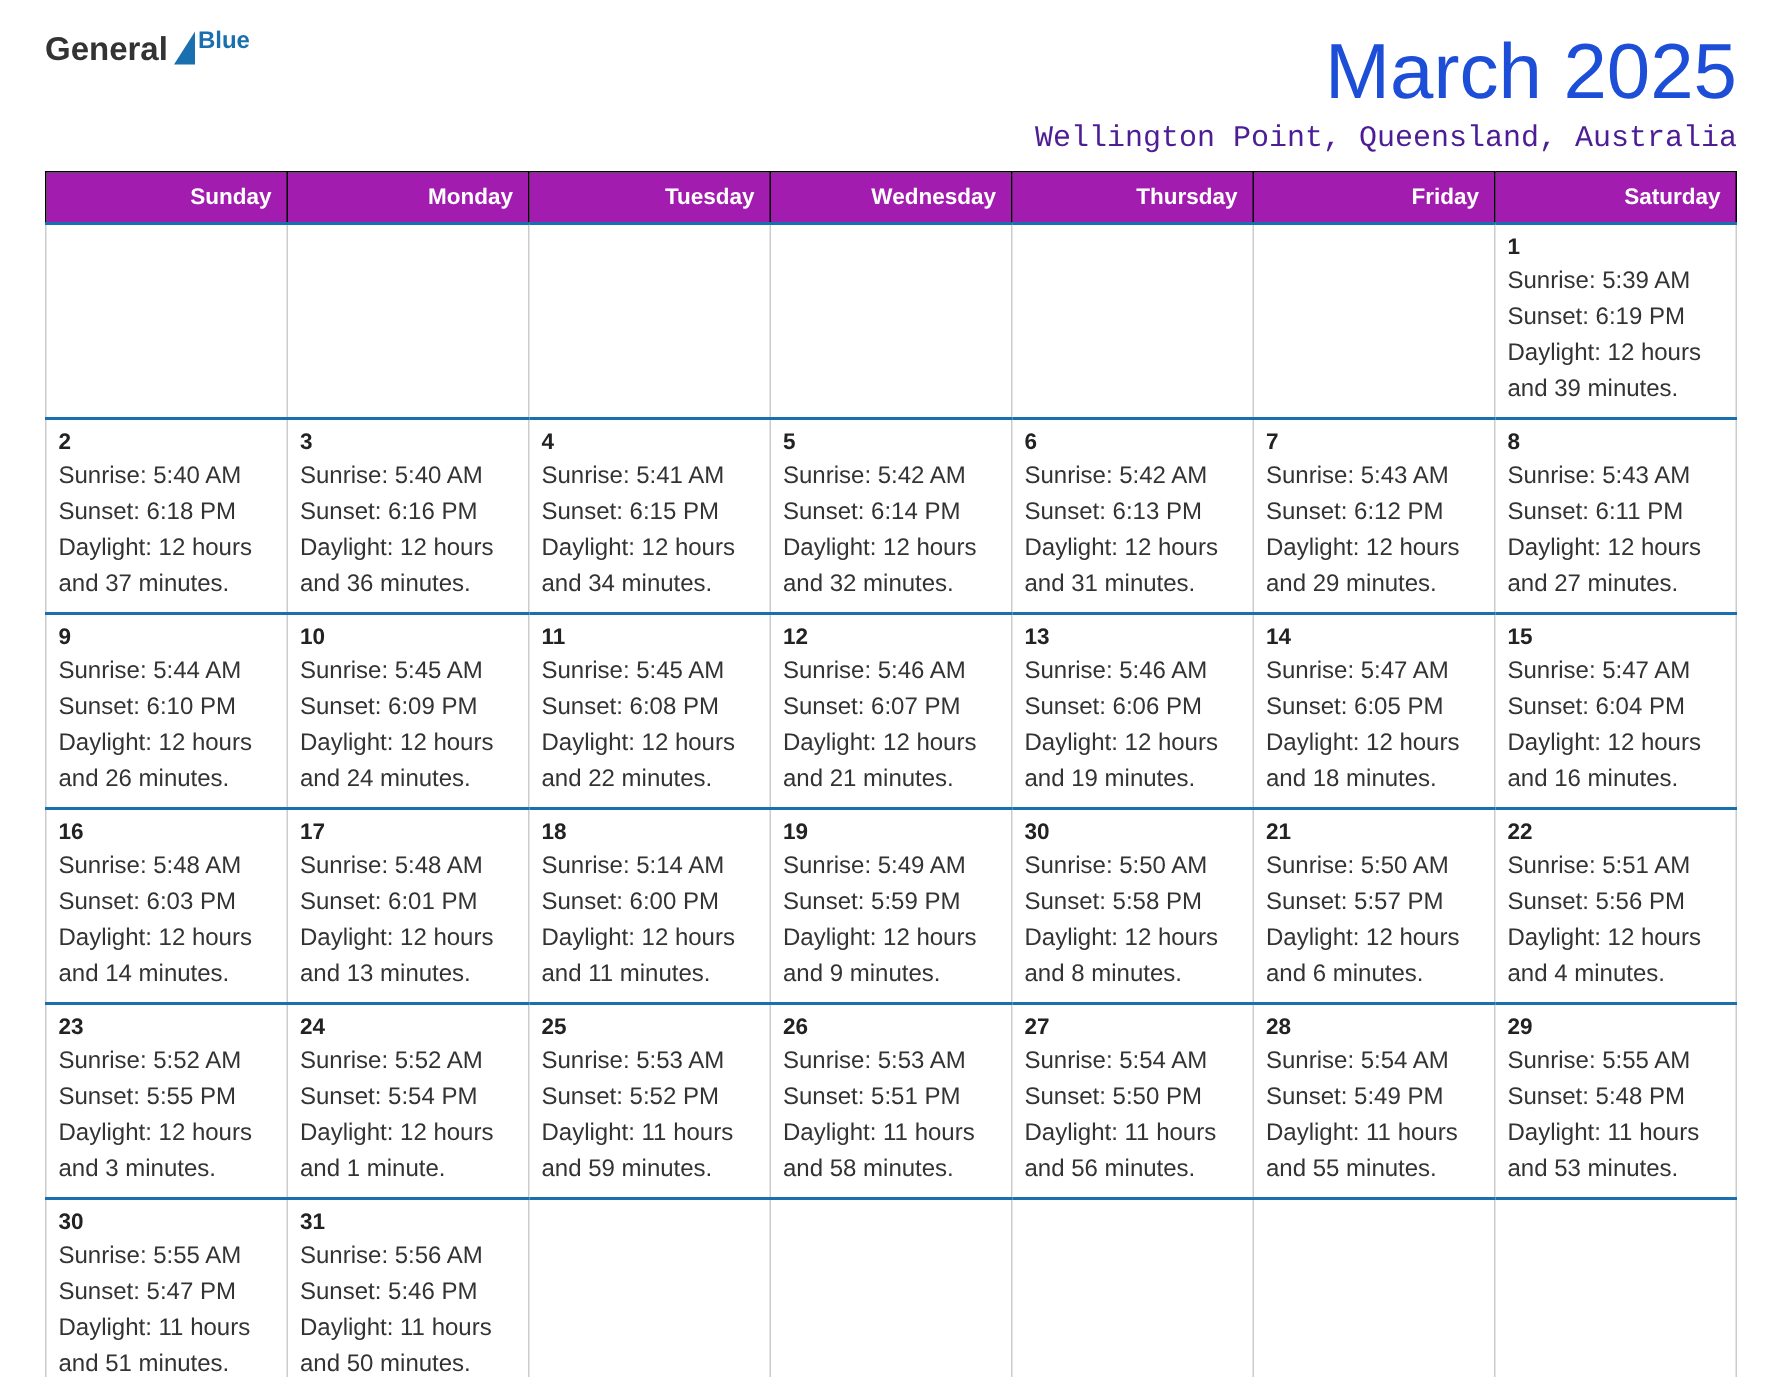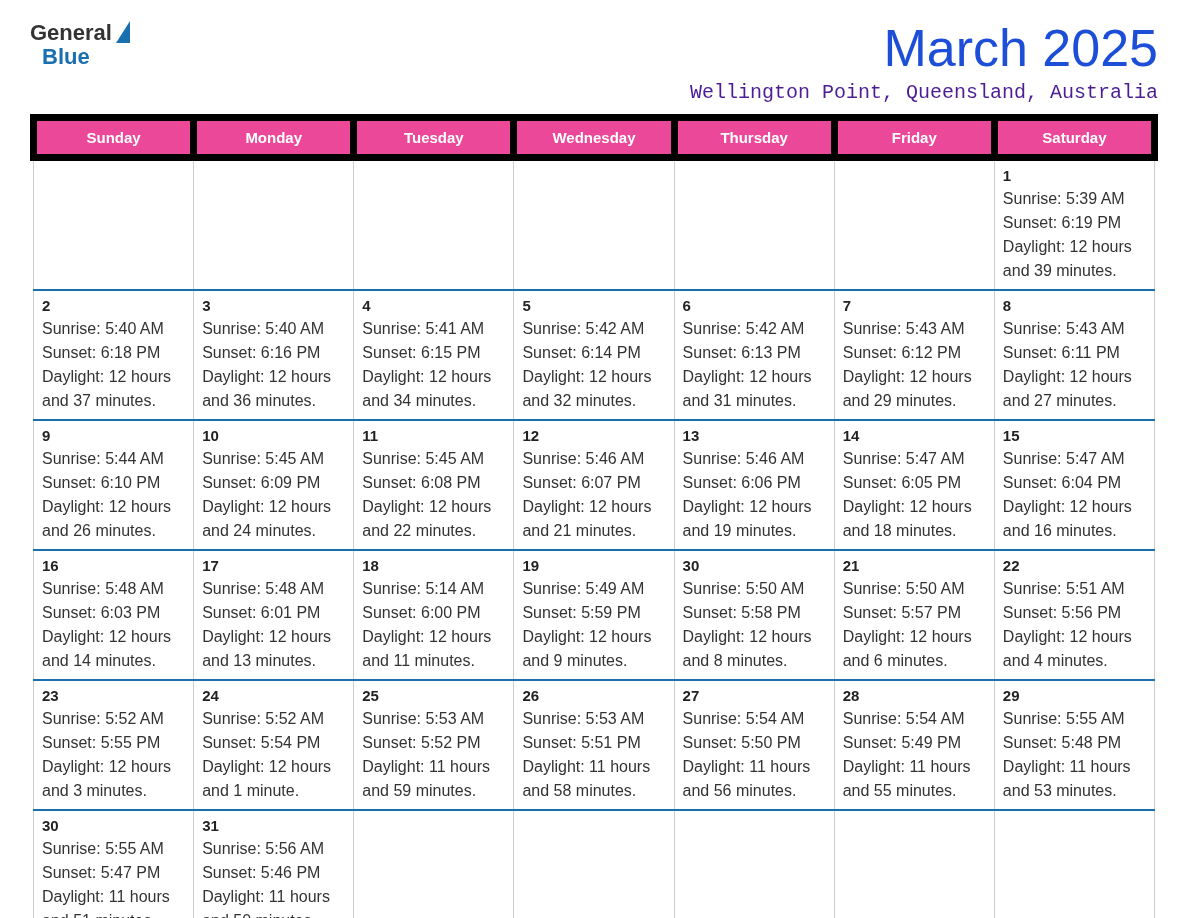--- a/index.html
+++ b/index.html
@@ -10,21 +10,21 @@
       color: #222;
     }
     .header {
       display: flex;
       justify-content: space-between;
       align-items: flex-start;
       margin-bottom: 10px;
     }
     .logo {
       display: flex;
-      flex-direction: column;
+      flex-direction: row;
       align-items: flex-start;
     }
     .logo-top {
       display: flex;
       align-items: center;
     }
     .logo-general {
       font-size: 22px;
       font-weight: bold;
       color: #333;
@@ -37,24 +37,24 @@
       margin-left: 4px;
       margin-bottom: 2px;
     }
     .logo-blue {
       font-size: 22px;
       font-weight: bold;
       color: #1a6faf;
       margin-left: 2px;
     }
     .logo-bottom {
-      font-size: 22px;
+      font-size: 16px;
       font-weight: bold;
       color: #1a6faf;
-      margin-left: 12px;
+      margin-left: 0;
       line-height: 1;
     }
     .title-section {
       text-align: right;
     }
     .month-title {
       font-size: 52px;
       font-weight: normal;
       color: #1d4ed8;
       line-height: 1.1;
@@ -64,27 +64,27 @@
       color: #4c1d95;
       margin-top: 4px;
       font-family: Liberation Mono, monospace;
     }
     table {
       width: 100%;
       border-collapse: collapse;
       margin-top: 10px;
     }
     th {
-      background-color: #ec4899;
+      background-color: #a21caf;
       color: #fff;
       font-size: 15px;
       font-weight: bold;
       padding: 8px 10px;
-      text-align: center;
-      border: 7px solid #000000;
+      text-align: right;
+      border: 1px solid #000000;
     }
     td {
       vertical-align: top;
       border: 1px solid #ccc;
       border-top: 2px solid #1a6faf;
       padding: 6px 8px;
       width: 14.28%;
       min-height: 90px;
       font-size: 12px;
       color: #333;

